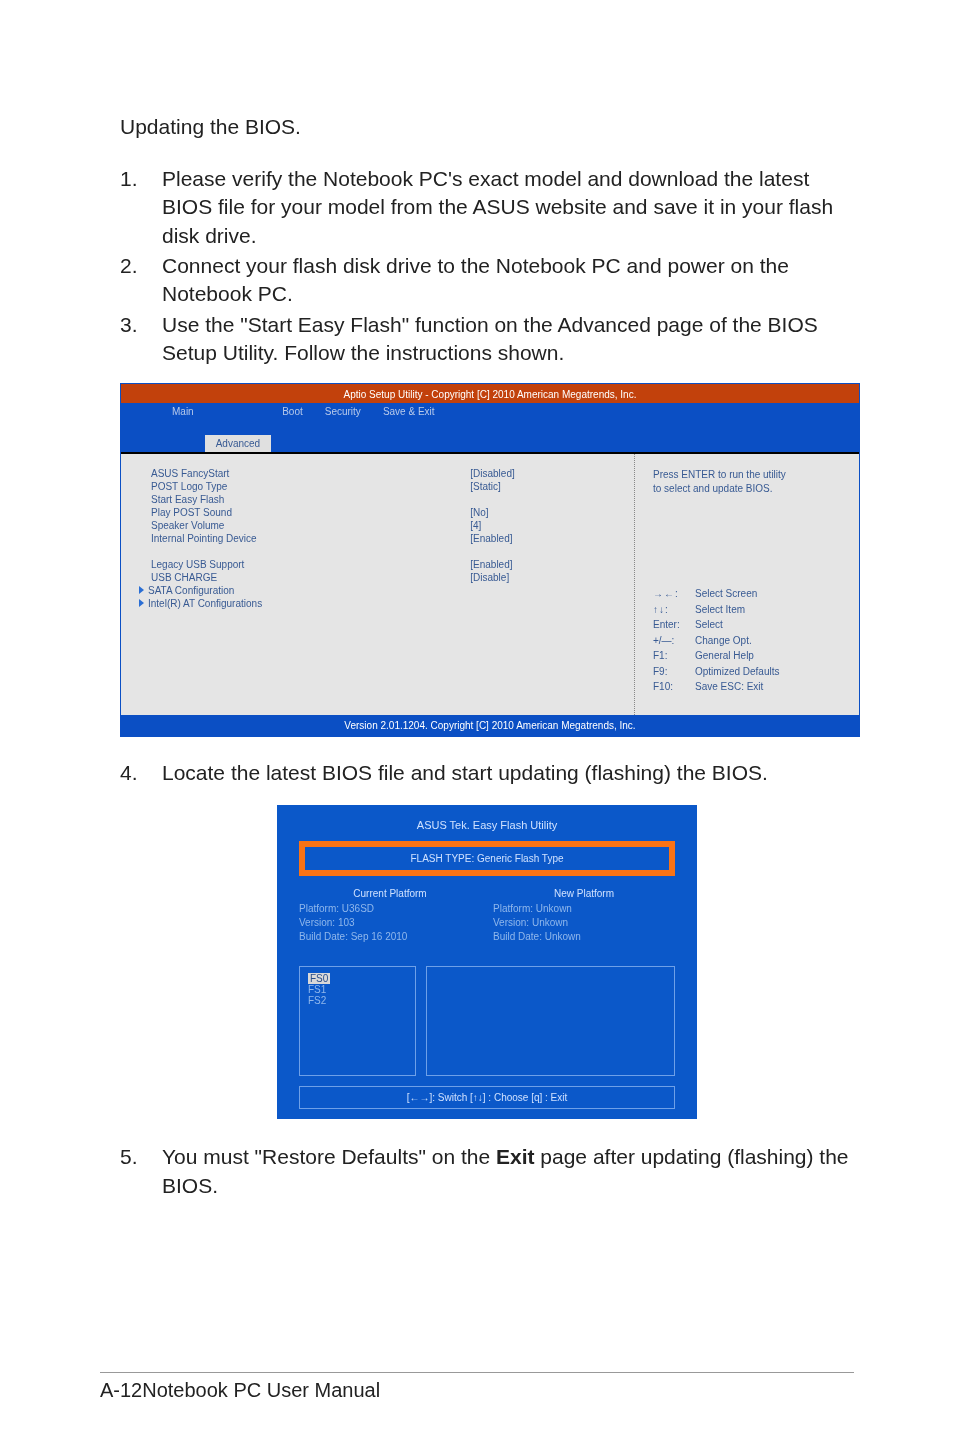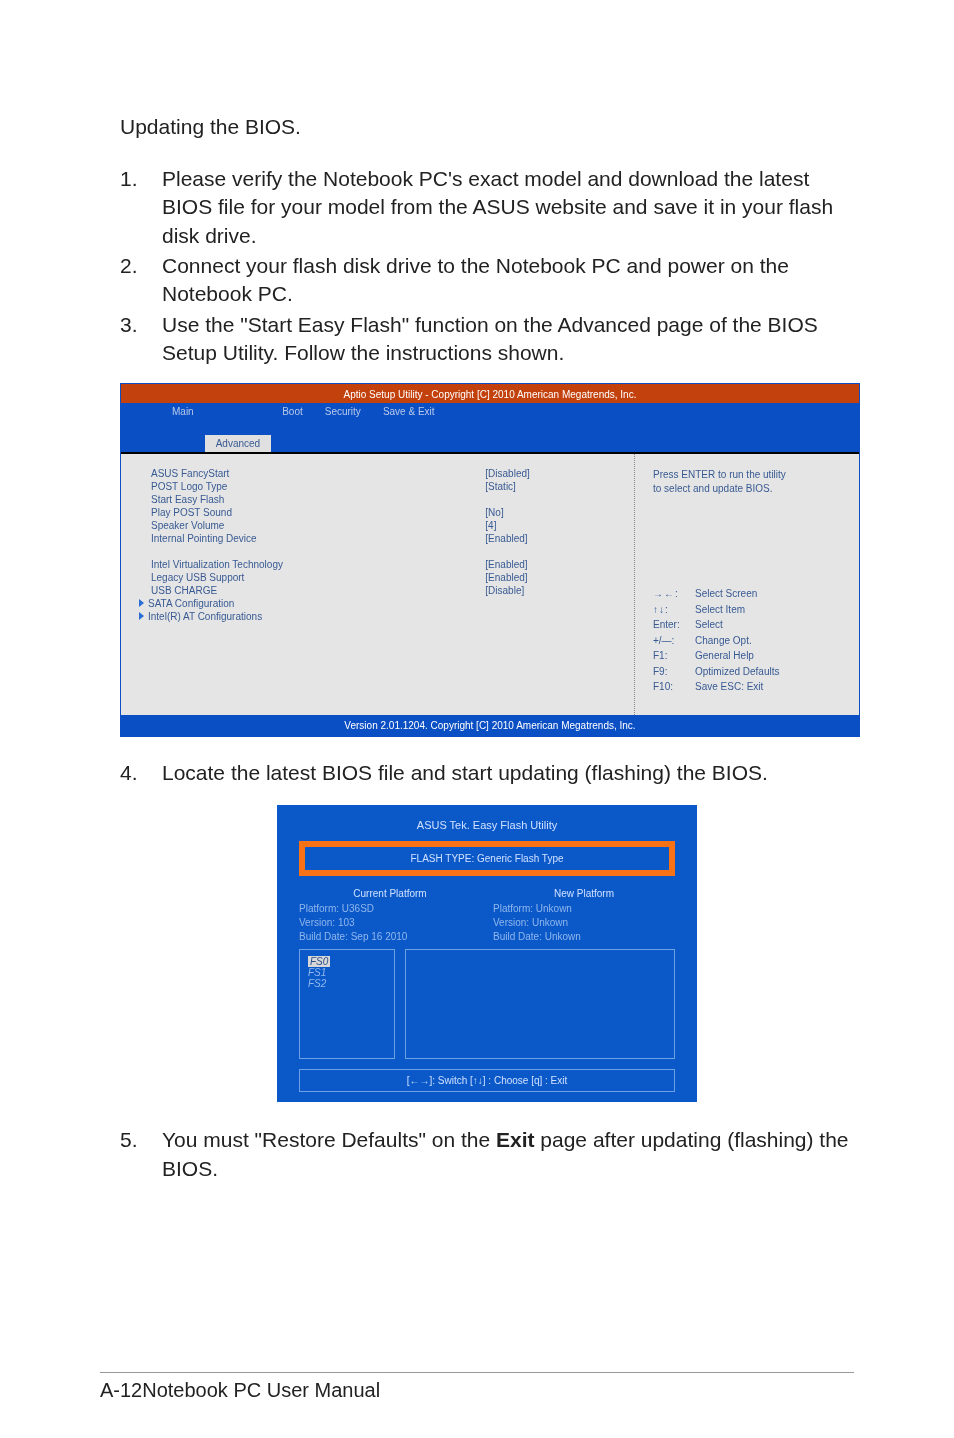--- a/index.html
+++ b/index.html
@@ -151,21 +151,21 @@
   .bios2 .flashbox {
     border: 6px solid #f97316;
     margin: 0 8px 10px 8px;
     padding: 6px 0;
     text-align: center;
     color: #cfe1ff;
   }
   .bios2 .platrow {
     display: flex;
     gap: 12px;
-    margin: 0 8px 3px 8px;
+    margin: 0 8px 20px 8px;
   }
   .bios2 .platcol {
     flex: 1;
     padding: 2px 0;
   }
   .bios2 .platcol .h {
     text-align: center;
     color: #cfe1ff;
     margin-bottom: 3px;
   }
@@ -174,21 +174,21 @@
     display: flex;
     gap: 10px;
     margin: 0 8px 0 8px;
   }
   .bios2 .browser .panel {
     border: 1px solid #6ea0e8;
     height: 110px;
     padding: 6px 8px;
     color: #8fb7ec;
   }
-  .bios2 .browser .panel.l { width: 96px; font-style: italic; }
+  .bios2 .browser .panel.l { width: 117px; }
   .bios2 .browser .panel.r { flex: 1; }
   .bios2 .browser .sel {
     background: #d8d8d8;
     color: #2a4e8a;
     padding: 0 2px;
     display: inline-block;
   }
   .bios2 .hintbar {
     margin: 10px 8px 2px 8px;
     border: 1px solid #6ea0e8;
@@ -271,24 +271,20 @@
                 <td>Speaker Volume</td>
                 <td class="val">[4]</td>
               </tr>
           <tr>
                 <td>Internal Pointing Device</td>
                 <td class="val">[Enabled]</td>
               </tr>
           <tr>
                 <td>&nbsp;</td>
                 <td></td>
-              </tr>
-          <tr>
-                <td>Intel Virtualization Technology</td>
-                <td class="val">[Enabled]</td>
               </tr>
           <tr>
                 <td>Legacy USB Support</td>
                 <td class="val">[Enabled]</td>
               </tr>
           <tr>
                 <td>USB CHARGE</td>
                 <td class="val">[Disable]</td>
               </tr>
           <tr>

